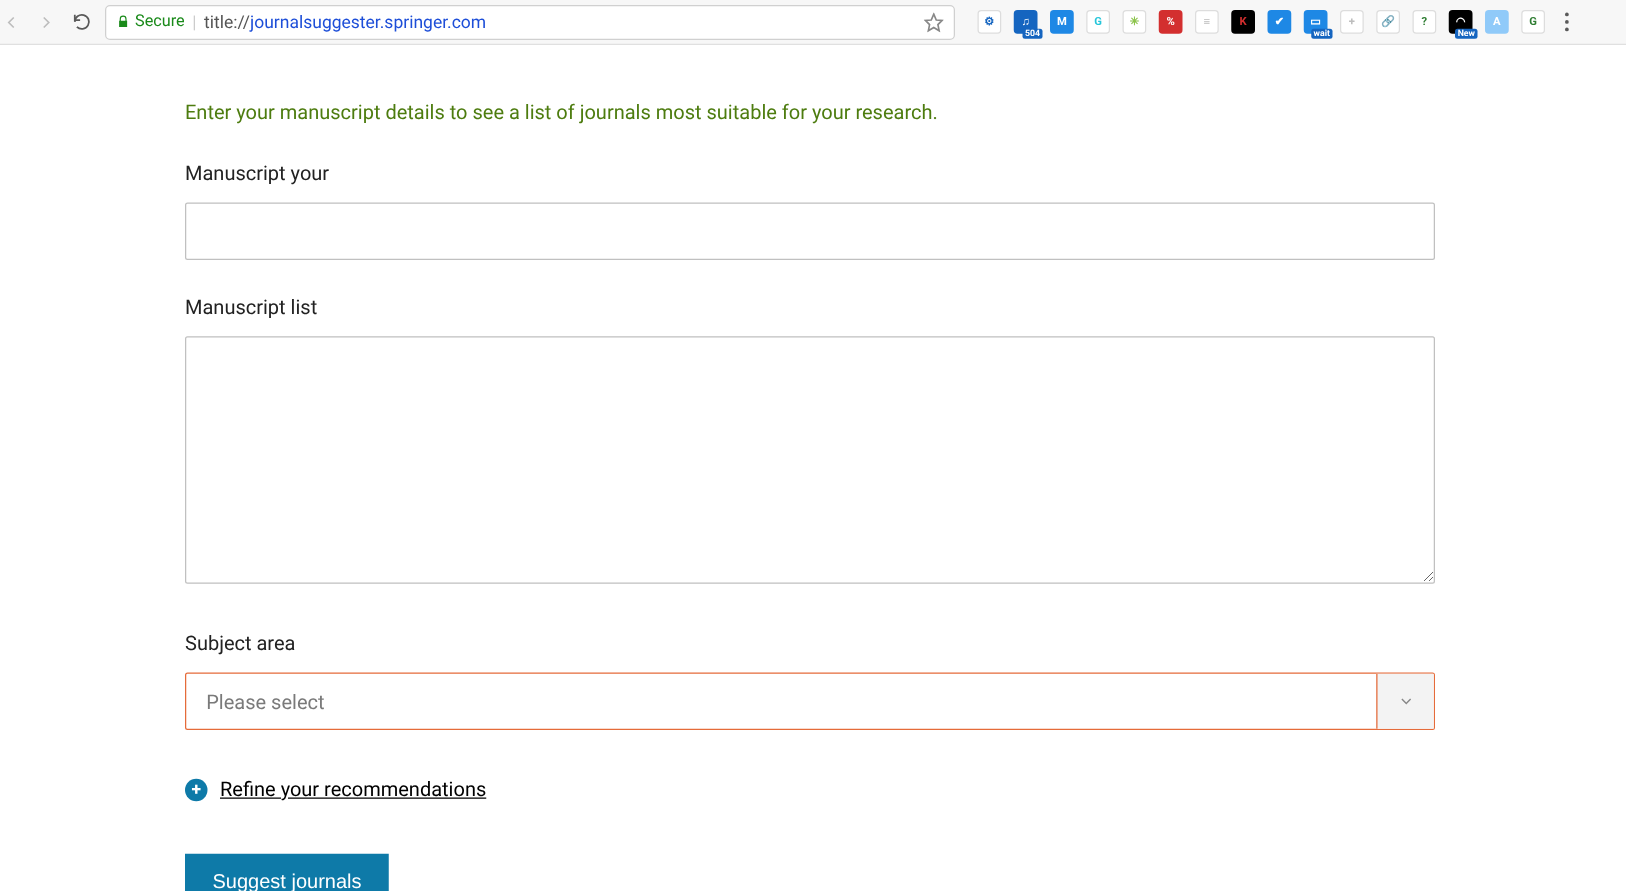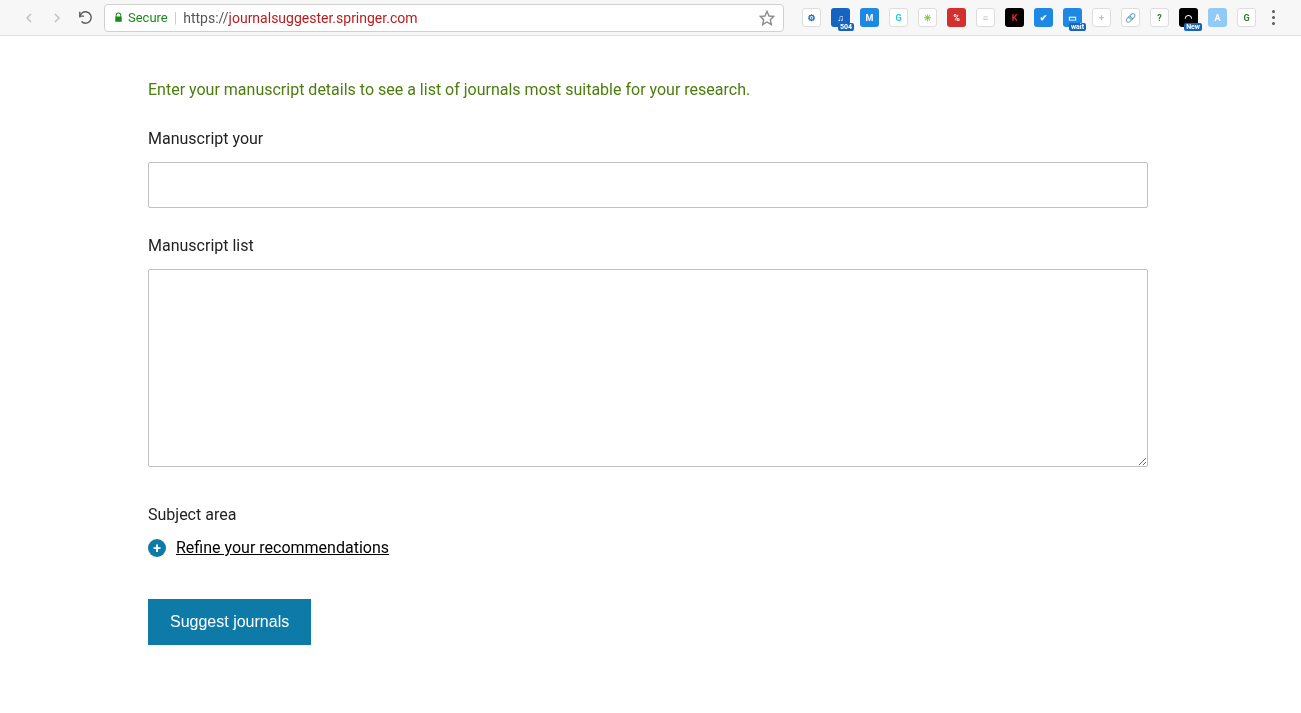--- a/index.html
+++ b/index.html
@@ -7,21 +7,21 @@
       font-family: -apple-system, BlinkMacSystemFont, "Segoe UI", Roboto, Arial, sans-serif;
       background: #fff;
       color: #222;
       width: 1301px;
     }
     
     .browser-bar {
       display: flex;
       align-items: center;
       height: 36px;
-      padding: 0 20px;
+      padding: 0 0;
       gap: 10px;
       background: #f7f7f7;
       border-bottom: 1px solid #e0e0e0;
     }
     .nav-btn {
       width: 18px; height: 18px;
       display: flex; align-items: center; justify-content: center;
       color: #bdbdbd;
       cursor: pointer;
     }
@@ -33,21 +33,21 @@
       border-radius: 4px;
       background: #fff;
       display: flex; align-items: center;
       padding: 0 8px;
       gap: 6px;
       font-size: 14px;
     }
     .secure { color: #1a8a1a; font-size: 13px; display: flex; align-items: center; gap: 4px; }
     .divider { color: #ccc; }
     .url { color: #555; white-space: nowrap; }
-    .url .host { color: #b91c1c; }
+    .url .host { color: #1d4ed8; }
     .omnibox-spacer { flex: 1; }
     .star { color: #888; }
     .ext-row { display: flex; align-items: center; gap: 10px; padding-left: 8px; }
     .ext {
       width: 19px; height: 19px;
       border-radius: 3px;
       display: flex; align-items: center; justify-content: center;
       font-size: 9px; font-weight: bold; color: #fff;
       position: relative;
     }
@@ -164,21 +164,21 @@
 
   <div class="omnibox">
     <span class="secure">
       <svg width="11" height="13" viewBox="0 0 24 24" fill="#1a8a1a">
           <path d="M6 10V7a6 6 0 1 1 12 0v3h1v11H5V10h1zm2 0h8V7a4 4 0 1 0-8 0v3z"></path>
         </svg>
       <span>Secure</span>
     </span>
     <span class="divider">|</span>
     <span class="url">
-      <span>https</span>://<span class="host">journalsuggester.springer.com</span>
+      <span>title</span>://<span class="host">journalsuggester.springer.com</span>
     </span>
     <span class="omnibox-spacer"></span>
     <span class="star">
       <svg width="16" height="16" viewBox="0 0 24 24" fill="none" stroke="currentColor" stroke-width="2">
           <polygon points="12 2 15 9 22 9.5 17 14.5 18.5 22 12 18 5.5 22 7 14.5 2 9.5 9 9"></polygon>
         </svg>
     </span>
   </div>
 
   <div class="ext-row" id="ext-row">
@@ -210,20 +210,28 @@
 <div class="page">
   <p class="intro">Enter your manuscript details to see a list of journals most suitable for your research.</p>
 
   <div class="field-label">Manuscript your</div>
   <input class="text-input" type="text" value="" style="">
 
   <div class="field-label">Manuscript list</div>
   <textarea class="textarea-input" style=""></textarea>
 
   <div class="field-label">Subject area</div>
+  <div class="select-wrap">
+    <div class="select-text">Please select</div>
+    <div class="select-arrow">
+      <svg width="14" height="14" viewBox="0 0 24 24" fill="none" stroke="currentColor" stroke-width="2">
+          <path d="M6 9l6 6 6-6"></path>
+        </svg>
+    </div>
+  </div>
 
   <div class="refine-row">
     <span class="plus-circle">+</span>
     <a class="refine-link">Refine your recommendations</a>
   </div>
 
   <button class="suggest-btn">Suggest journals</button>
 </div>
 
 </body></html>

